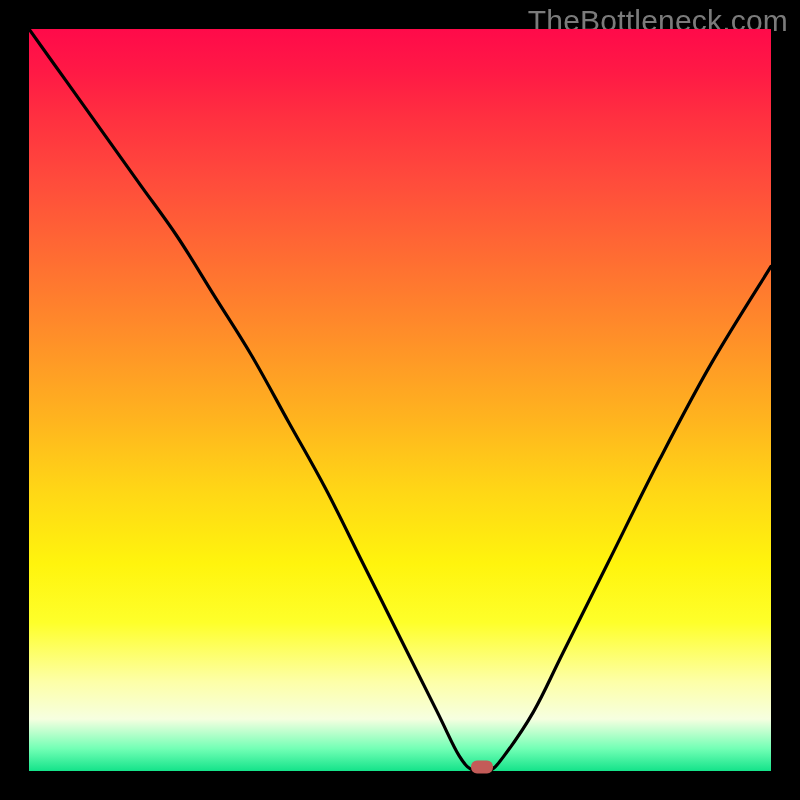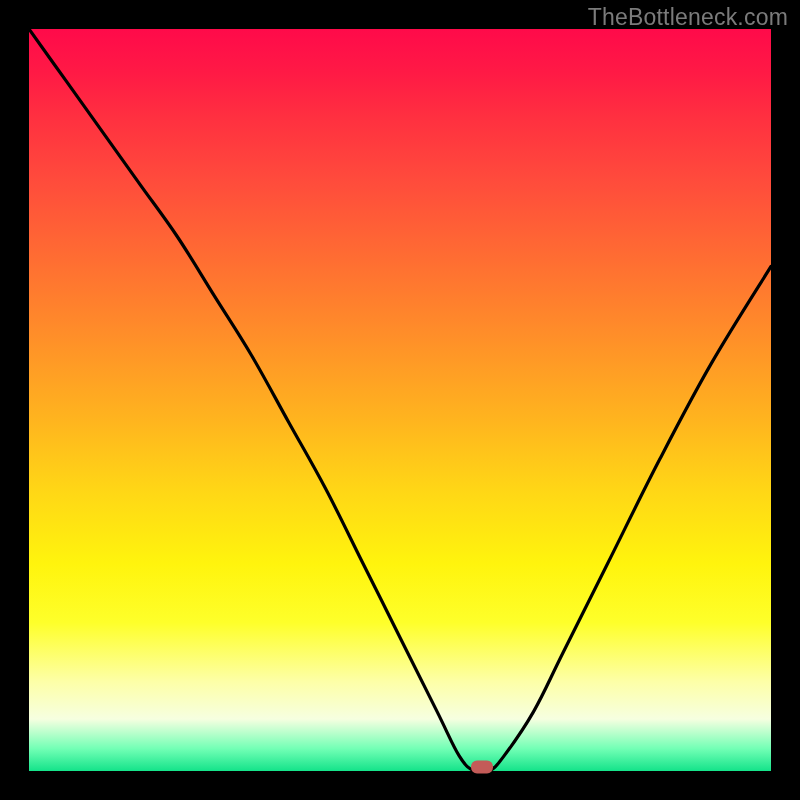--- a/index.html
+++ b/index.html
@@ -31,21 +31,21 @@
       #f6ffe0 93%,
       #72ffb5 97%,
       #14e38a 100%
     );
   }
   .watermark {
     position: absolute;
     top: 4px;
     right: 12px;
     font-family: Arial, Helvetica, sans-serif;
-    font-size: 23px;
+    font-size: 30px;
     font-weight: 400;
     color: #7b7b7b;
     letter-spacing: 0.2px;
     user-select: none;
   }
   .plot {
     position: absolute;
     left: 29px;
     top: 29px;
     width: 742px;

